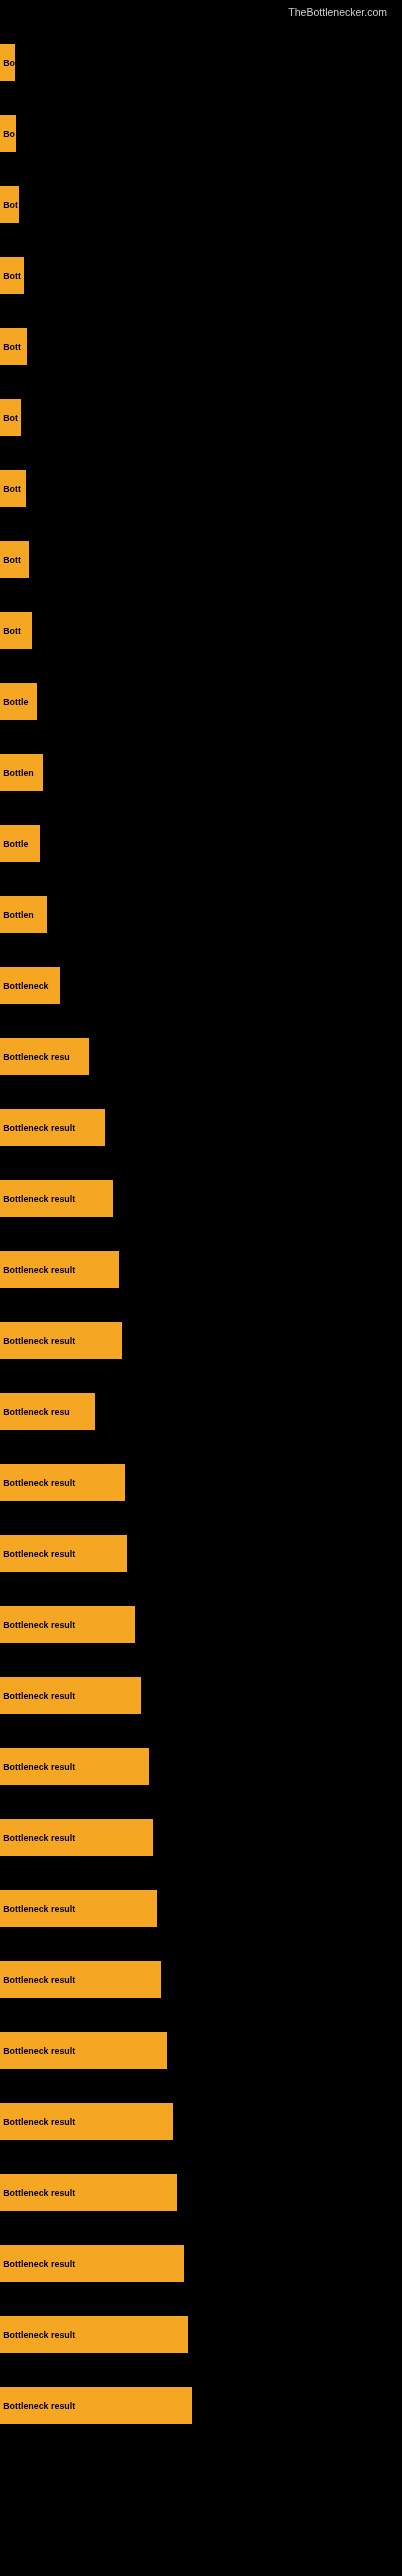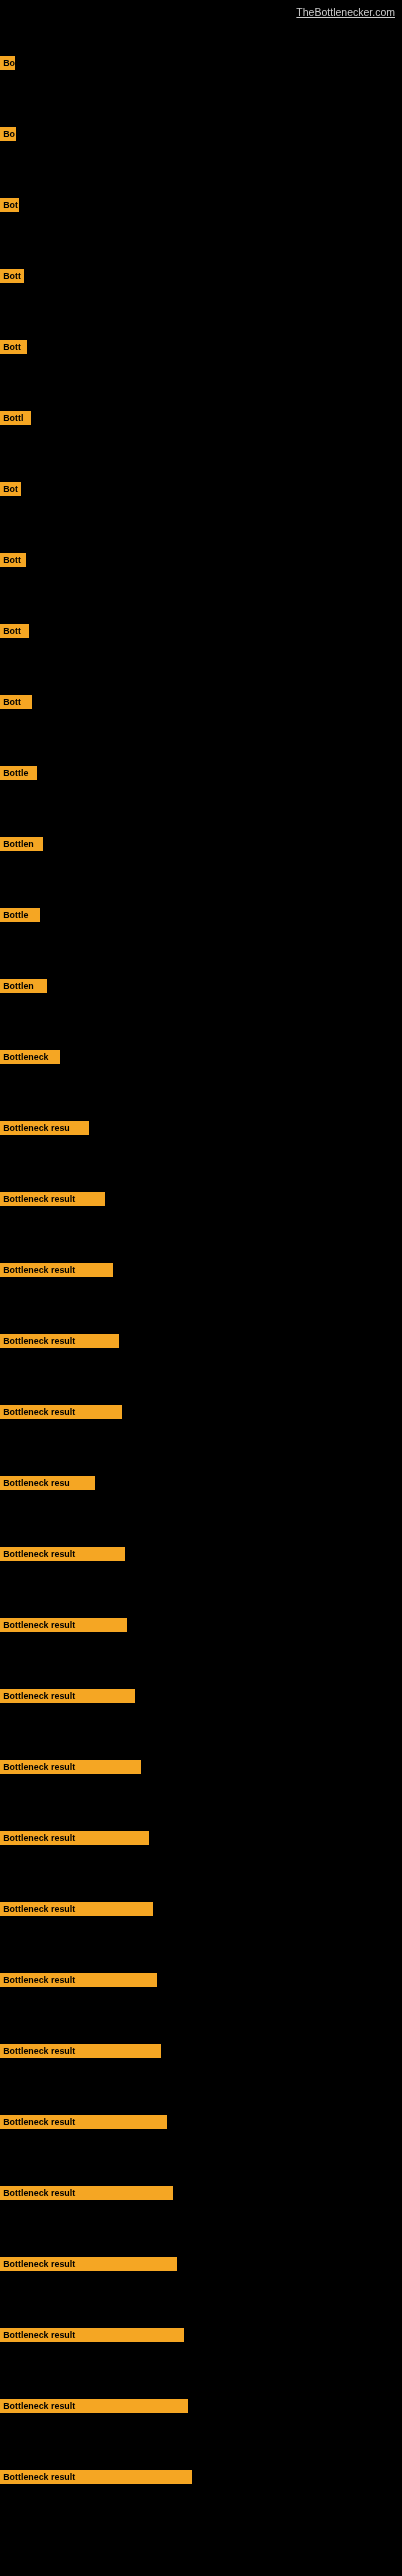--- a/index.html
+++ b/index.html
@@ -12,44 +12,43 @@
       background-color: #000000;
       width: 403px;
       min-height: 2576px;
       font-family: Arial, sans-serif;
       position: relative;
     }
 
     .site-title {
       position: absolute;
       top: 6.4px;
-      right: 8px;
+      right: 16px;
       color: #cccccc;
       font-size: 10.5px;
       font-weight: normal;
-      text-decoration: underline;
     }
 
     .bars-container {
       position: absolute;
       top: 24px;
       left: 0;
       width: 403px;
     }
 
     .bar-row {
       display: flex;
       align-items: center;
       margin-bottom: 0px;
       height: 71px;
       padding-top: 6.4px;
     }
 
     .bar {
-      height: 14px;
+      height: 37px;
       background-color: #f5a623;
       display: flex;
       align-items: center;
       padding-left: 3.2px;
       overflow: hidden;
       white-space: nowrap;
       text-align: center;
     }
 
     .bar-label {
@@ -83,25 +82,20 @@
       <div class="bar" style="width: 24px;">
         <span class="bar-label">Bott</span>
       </div>
     </div>
     <div class="bar-row">
       <div class="bar" style="width: 27px;">
         <span class="bar-label">Bott</span>
       </div>
     </div>
     <div class="bar-row">
-      <div class="bar" style="width: 31px;">
-        <span class="bar-label">Bottl</span>
-      </div>
-    </div>
-    <div class="bar-row">
       <div class="bar" style="width: 21px;">
         <span class="bar-label">Bot</span>
       </div>
     </div>
     <div class="bar-row">
       <div class="bar" style="width: 26px;">
         <span class="bar-label">Bott</span>
       </div>
     </div>
     <div class="bar-row">

